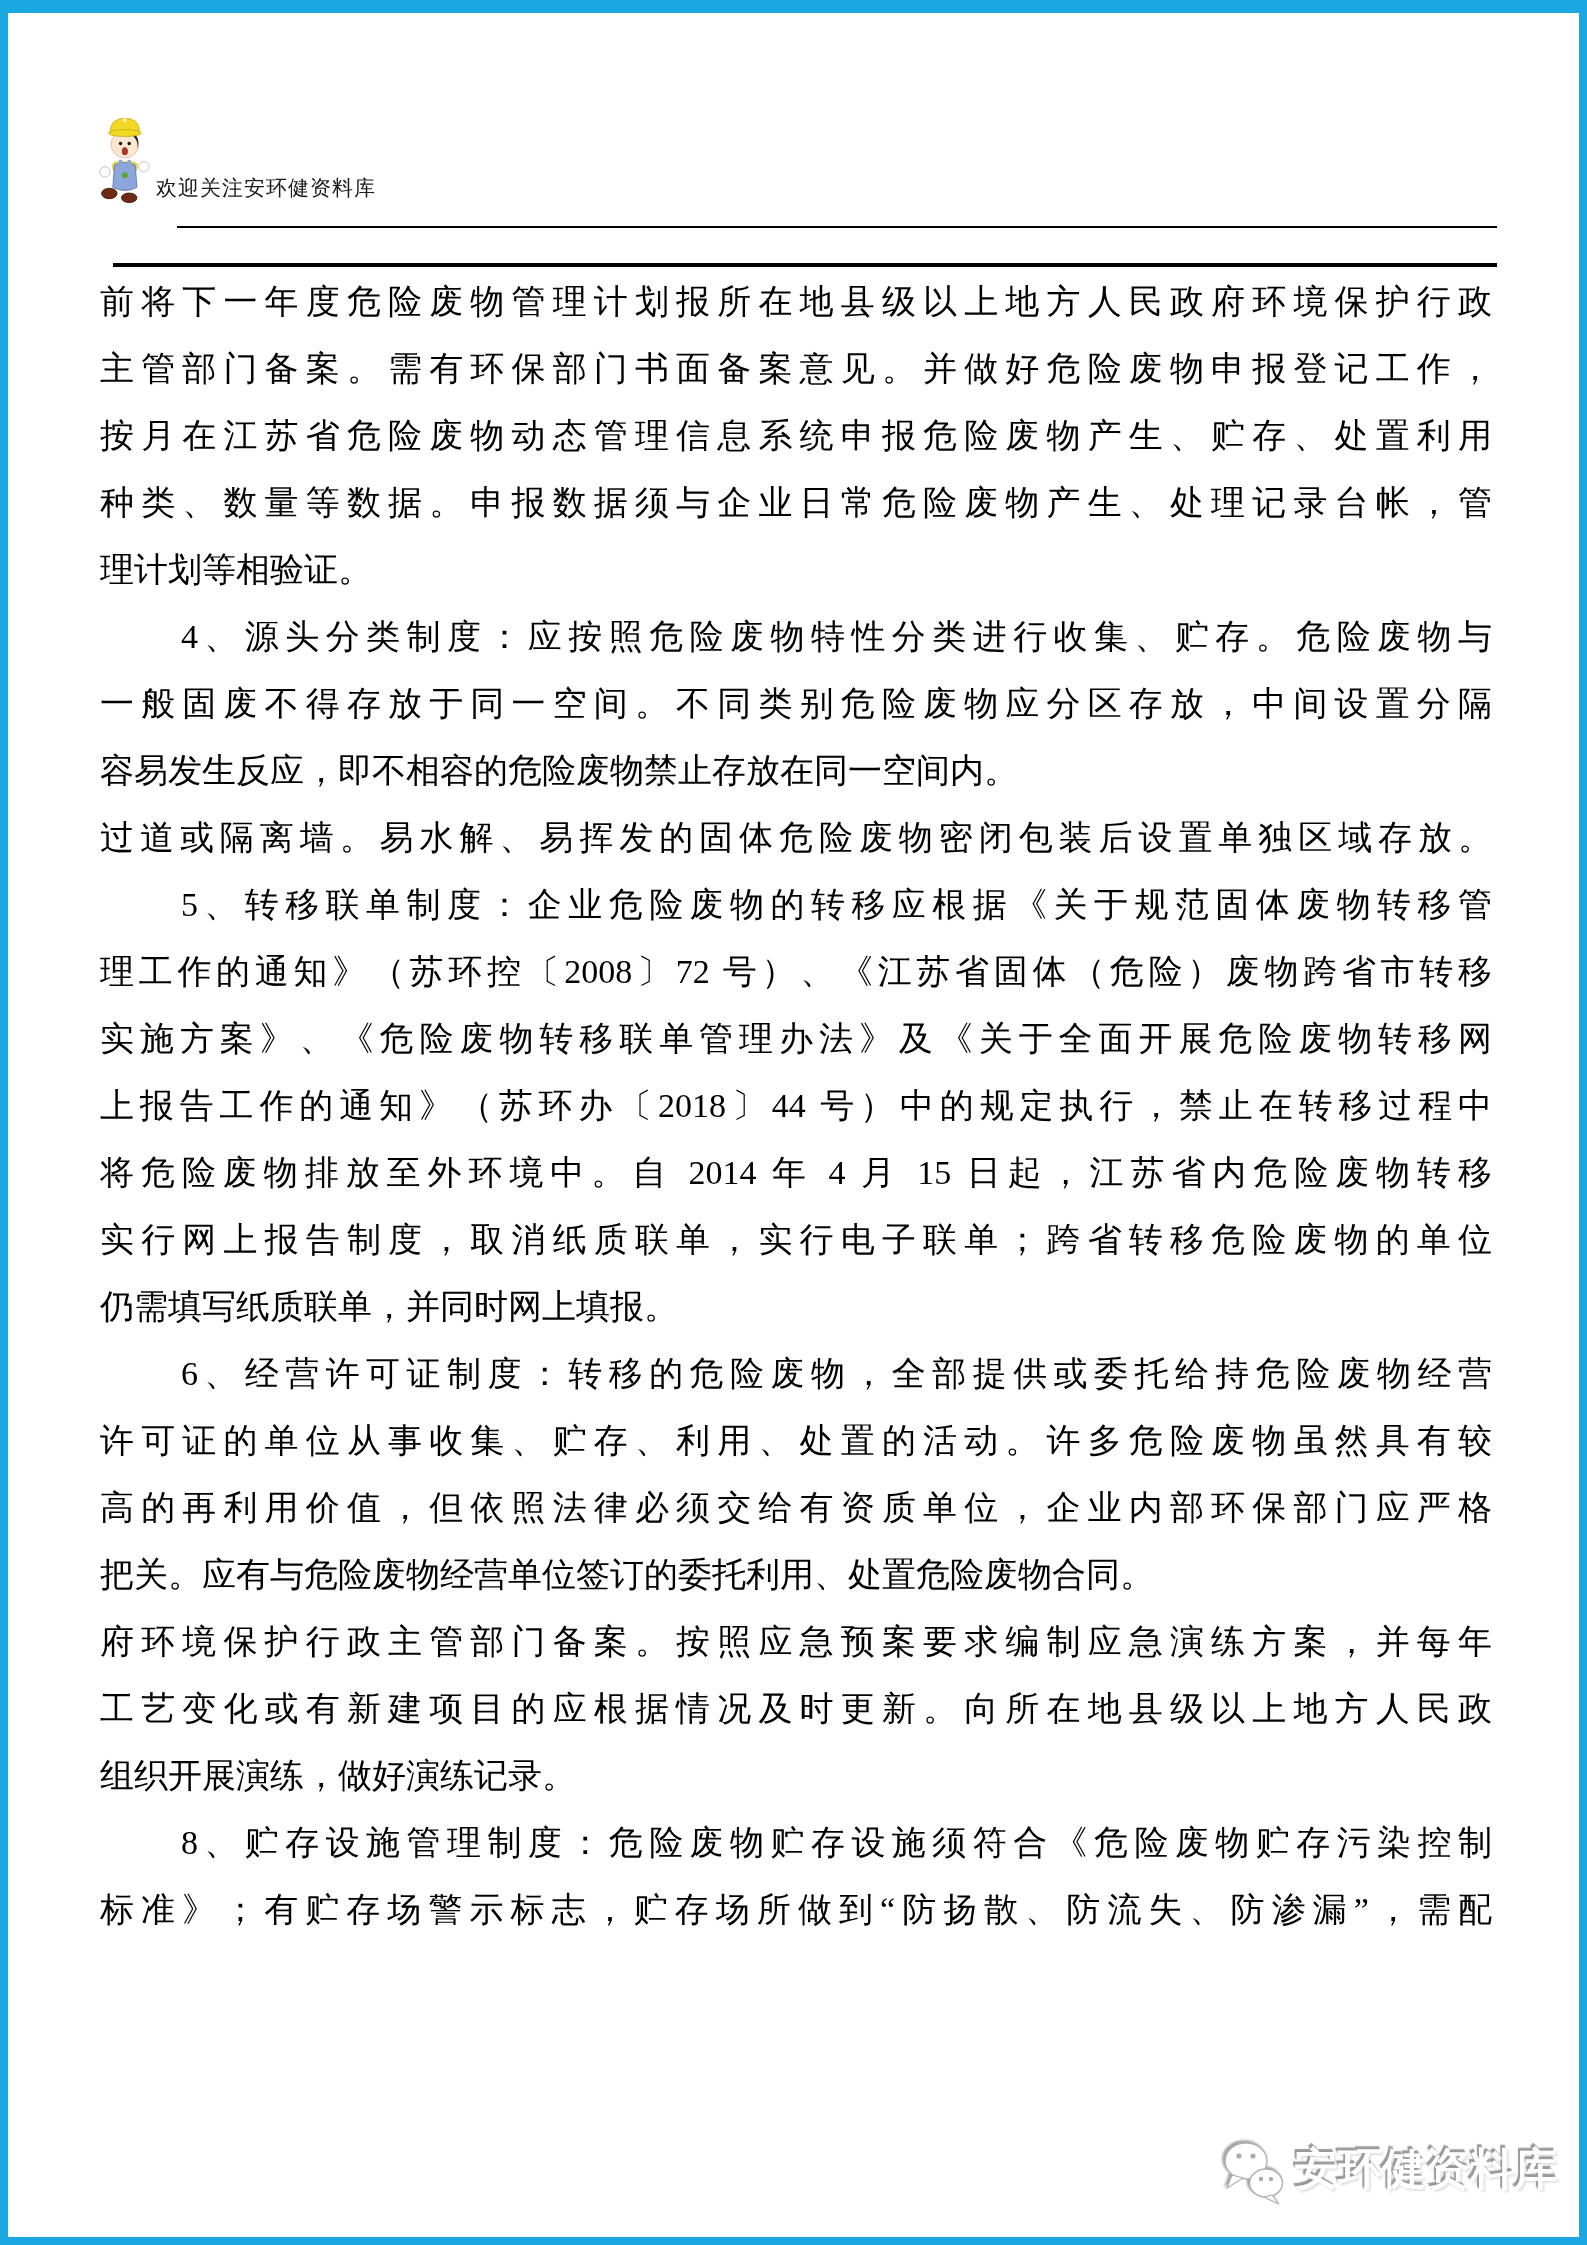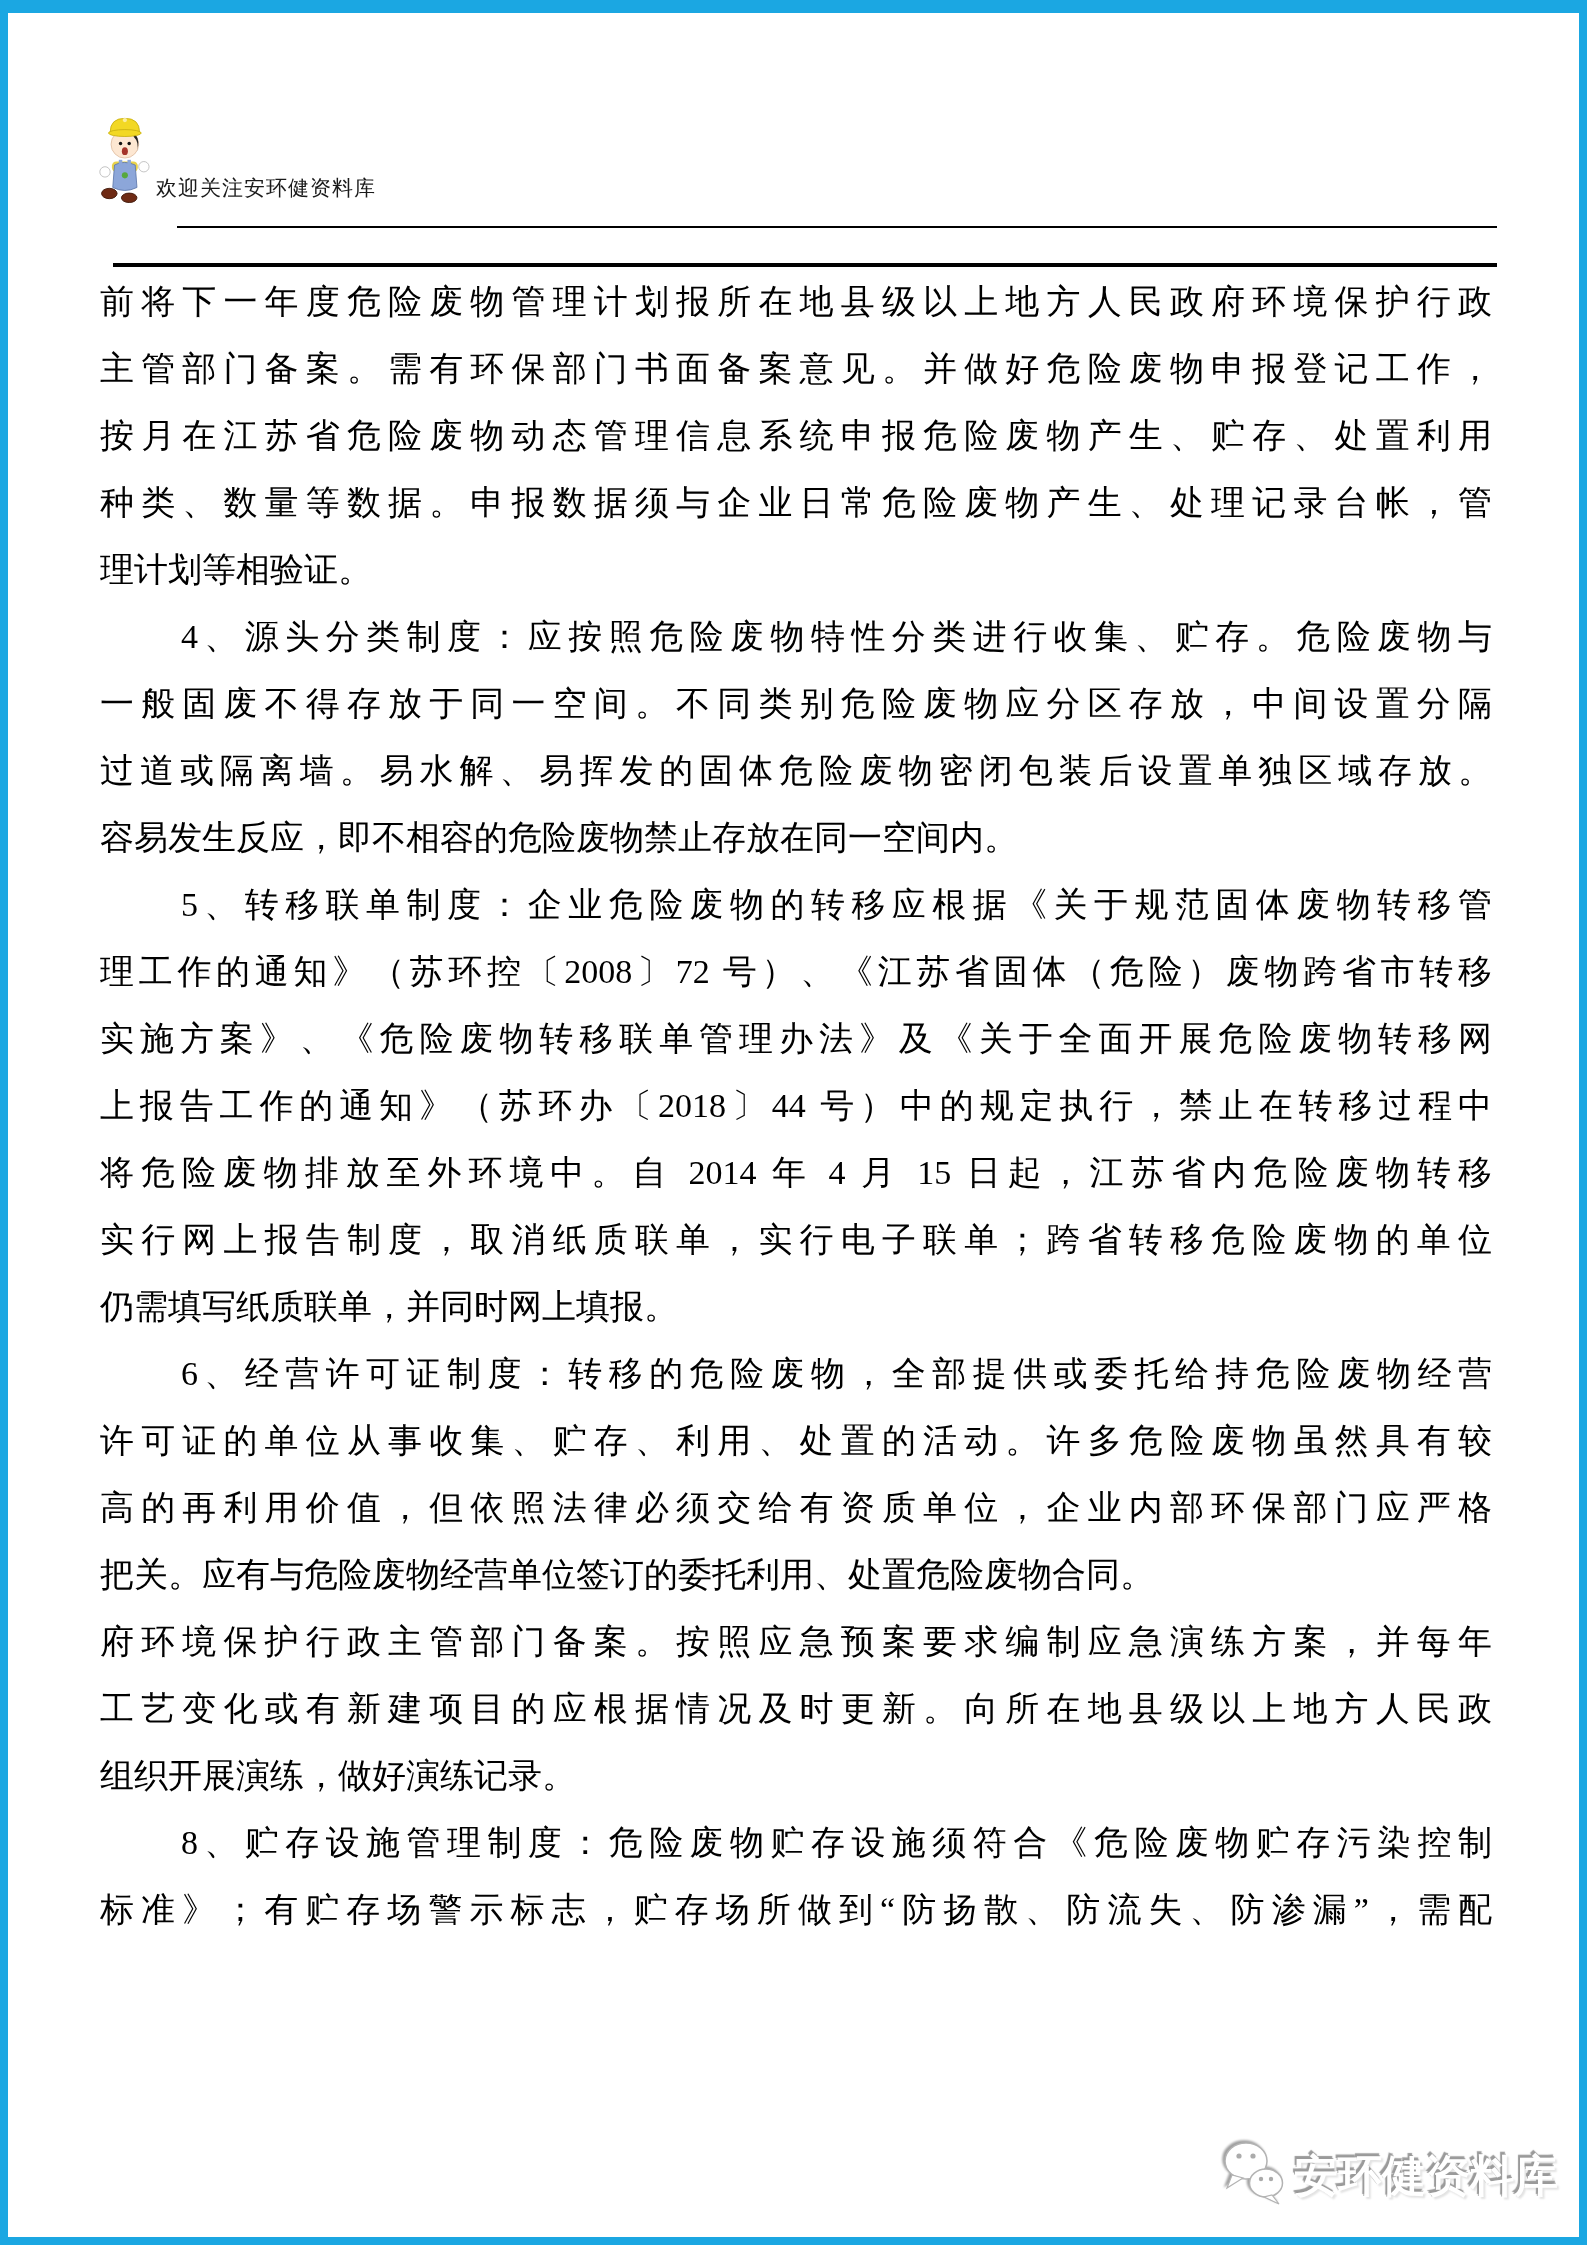--- a/index.html
+++ b/index.html
@@ -31,21 +31,21 @@
   .doc-body {
     position:absolute; left:100px; top:268px; width:1392px;
     font-size:34px; line-height:67px; color:#000;
   }
   .doc-body .line { text-align:justify; text-align-last:justify; white-space:nowrap; }
   .doc-body .line.last { text-align-last:left; }
 
   
   .watermark {
     position:absolute; left:1222px; top:2140px;
-    display:flex; align-items:flex-end; gap:8px;
+    display:flex; align-items:flex-start; gap:8px;
   }
   .watermark-icon { width:64px; height:66px; filter:drop-shadow(-2px -2px 1px #9e9e9e); }
   .watermark-text {
     font-family:"Liberation Sans","DejaVu Sans",sans-serif;
     font-size:44px; font-weight:bold; color:#ffffff; white-space:nowrap;
     text-shadow:-2px -3px 1px #9a9a9a, -1px -1px 0 #b5b5b5, 2px 2px 2px #e3e3e3;
   }
 </style>
 </head>
 <body>
@@ -91,22 +91,22 @@
   <div class="rule-thick"></div>
 
   <div class="doc-body">
       <div class="line">前将下一年度危险废物管理计划报所在地县级以上地方人民政府环境保护行政</div>
       <div class="line">主管部门备案。需有环保部门书面备案意见。并做好危险废物申报登记工作，</div>
       <div class="line">按月在江苏省危险废物动态管理信息系统申报危险废物产生、贮存、处置利用</div>
       <div class="line">种类、数量等数据。申报数据须与企业日常危险废物产生、处理记录台帐，管</div>
       <div class="line last">理计划等相验证。</div>
       <div class="line">　　4、源头分类制度：应按照危险废物特性分类进行收集、贮存。危险废物与</div>
       <div class="line">一般固废不得存放于同一空间。不同类别危险废物应分区存放，中间设置分隔</div>
+      <div class="line last">容易发生反应，即不相容的危险废物禁止存放在同一空间内。</div>
       <div class="line">过道或隔离墙。易水解、易挥发的固体危险废物密闭包装后设置单独区域存放。</div>
-      <div class="line last">容易发生反应，即不相容的危险废物禁止存放在同一空间内。</div>
       <div class="line">　　5、转移联单制度：企业危险废物的转移应根据《关于规范固体废物转移管</div>
       <div class="line">理工作的通知》（苏环控〔2008〕72 号）、《江苏省固体（危险）废物跨省市转移</div>
       <div class="line">实施方案》、《危险废物转移联单管理办法》及《关于全面开展危险废物转移网</div>
       <div class="line">上报告工作的通知》（苏环办〔2018〕44 号）中的规定执行，禁止在转移过程中</div>
       <div class="line">将危险废物排放至外环境中。自 2014 年 4 月 15 日起，江苏省内危险废物转移</div>
       <div class="line">实行网上报告制度，取消纸质联单，实行电子联单；跨省转移危险废物的单位</div>
       <div class="line last">仍需填写纸质联单，并同时网上填报。</div>
       <div class="line">　　6、经营许可证制度：转移的危险废物，全部提供或委托给持危险废物经营</div>
       <div class="line">许可证的单位从事收集、贮存、利用、处置的活动。许多危险废物虽然具有较</div>
       <div class="line">高的再利用价值，但依照法律必须交给有资质单位，企业内部环保部门应严格</div>

